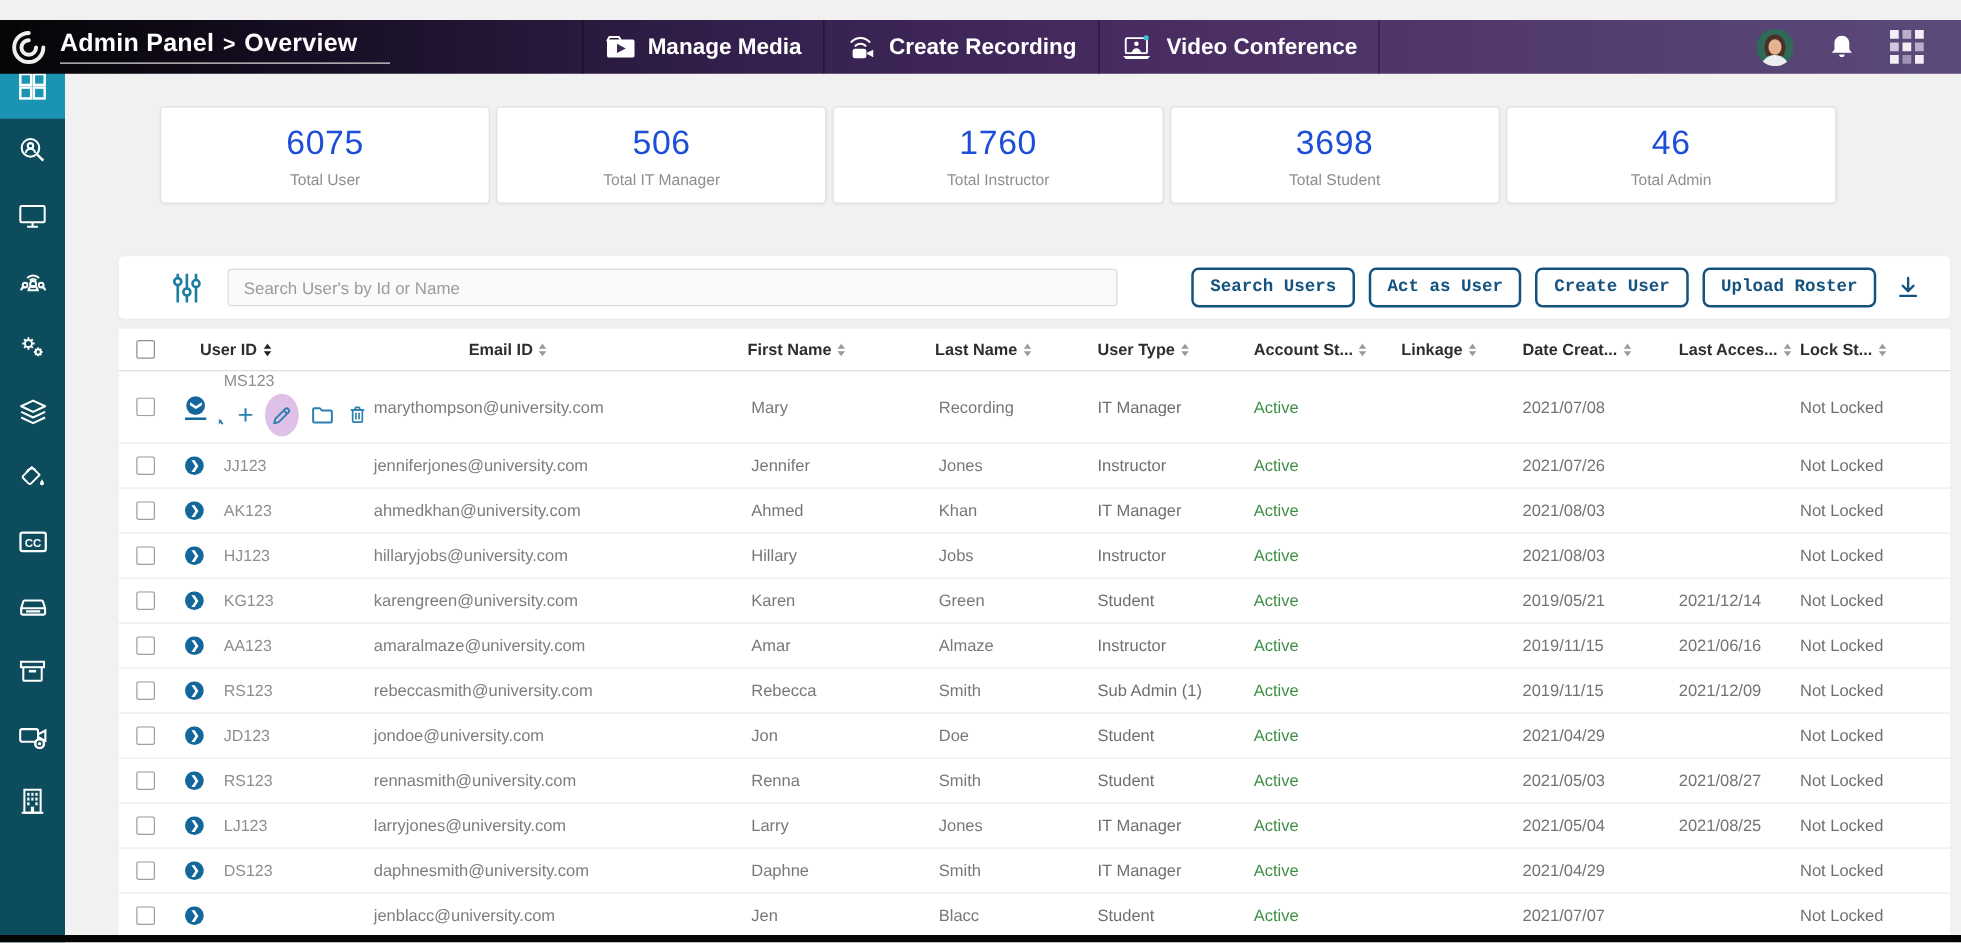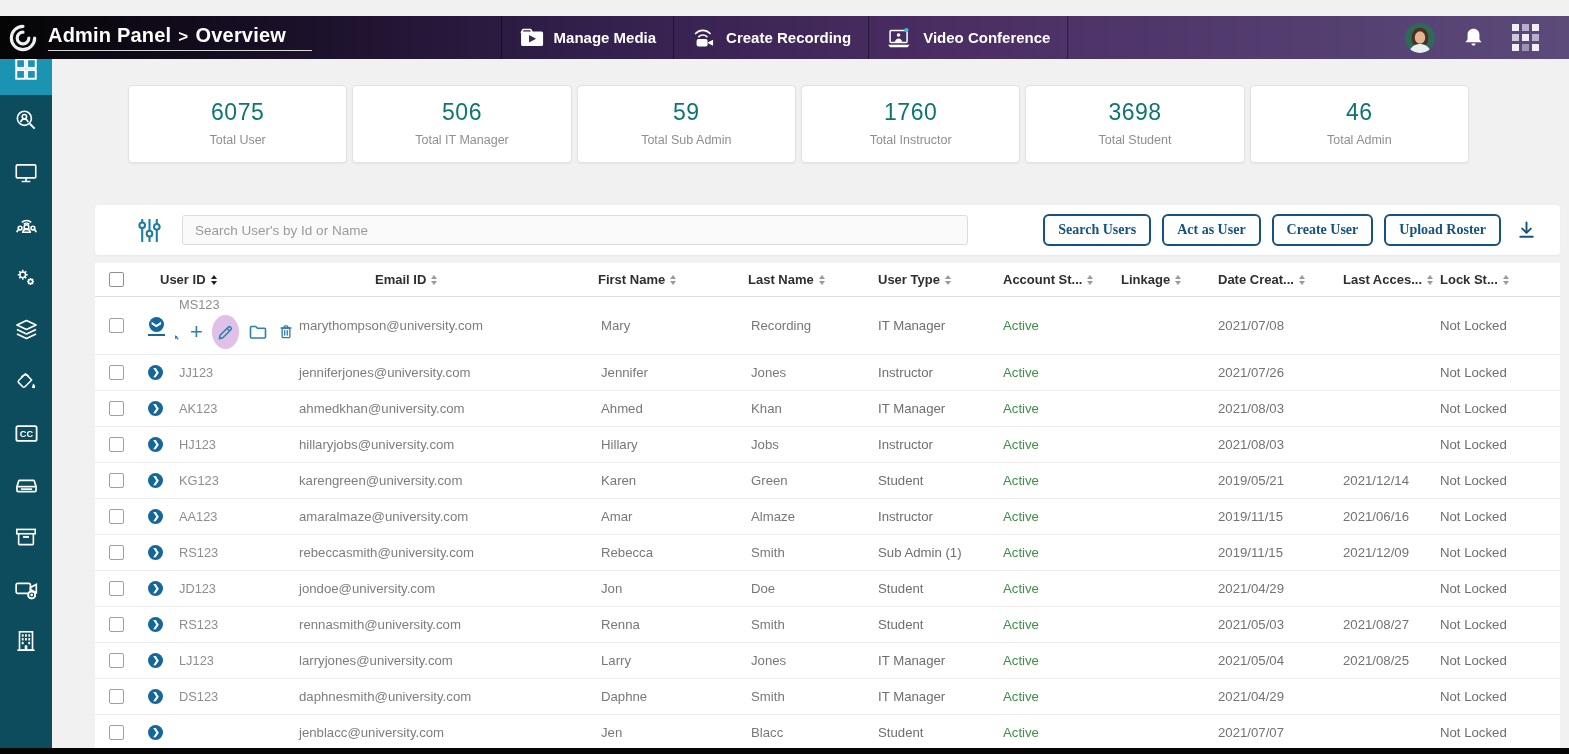--- a/index.html
+++ b/index.html
@@ -9,52 +9,52 @@
   
   .top-header { position:absolute; top:16px; left:0; width:1569px; height:43px; z-index:30;
     background:linear-gradient(90deg,#050505 0%,#120b1c 12%,#33204d 38%,#4a2d63 60%,#5b4a7a 100%);
     display:flex; align-items:center; color:#fff; }
   .brand { display:flex; align-items:center; gap:10px; margin-left:8px; }
   .brand-text { font-size:20px; font-weight:bold; letter-spacing:.2px;
     border-bottom:1px solid #d9d9d9; padding:0 26px 3px 0; white-space:nowrap; }
   .brand-text .sep { margin:0 7px; font-weight:bold; font-size:17px; }
   .topnav { position:absolute; left:50%; transform:translateX(-50%); height:43px; display:flex; }
   .topnav-item { display:flex; align-items:center; gap:9px; padding:0 17px;
-    border-left:1px solid rgba(0,0,0,.45); font-weight:bold; font-size:15px; cursor:pointer; }
+    border-left:1px solid rgba(0,0,0,.45); font-weight:bold; font-size:18px; cursor:pointer; }
   .topnav-item:last-child { border-right:1px solid rgba(0,0,0,.45);gap:11px; }
   .header-right { margin-left:auto; display:flex; align-items:center; gap:27px; margin-right:30px; }
   .avatar { width:30px; height:30px; border-radius:50%; overflow:hidden; flex:0 0 auto; }
   .appgrid { display:grid; grid-template-columns:repeat(3,7px); grid-gap:3px; cursor:pointer; }
   .appgrid span { width:7px; height:7px; display:block; }
 
   
   .sidebar { position:absolute; top:43px; left:0; bottom:0; width:52px; background:#0d4c5c; z-index:20;
     display:flex; flex-direction:column; }
   .side-item { width:52px; height:52px; display:flex; align-items:center; justify-content:center; cursor:pointer; }
   .side-item.active { background:#1b93b2; }
 
   
   .main { position:absolute; left:52px; top:43px; right:0; bottom:0; overflow:hidden; }
 
   .stats-row { display:flex; gap:5px; margin:42px 100px 0 76px; }
   .stat-card { flex:1; background:#fff; border:1px solid #e2e2e2; border-radius:4px; height:78px;
     text-align:center; padding-top:13px; box-shadow:0 1px 2px rgba(0,0,0,.05); }
-  .stat-value { color:#0f766e; font-size:23px; letter-spacing:.5px; }
+  .stat-value { color:#1d4ed8; font-size:27px; letter-spacing:.5px; }
   .stat-label { color:#8f8f8f; font-size:12.5px; margin-top:7px; }
 
   .toolbar { margin:42px 9px 0 43px; height:50px; background:#fff; border-radius:4px;
     display:flex; align-items:center; box-shadow:0 1px 2px rgba(0,0,0,.04); }
   .filter-ic { margin-left:42px; display:flex; cursor:pointer; }
-  .search-input { margin-left:20px; width:786px; height:30px; background:#fafafa;
+  .search-input { margin-left:20px; width:712px; height:30px; background:#fafafa;
     border:1px solid #dcdcdc; border-radius:3px; padding:0 12px; font-size:13.5px; color:#666;
     font-family:inherit; outline:none; }
   .search-input::placeholder { color:#9b9b9b; }
   .btn-group { margin-left:auto; display:flex; gap:11px; align-items:center; }
   .tb-btn { background:#fff; border:2px solid #14537f; color:#14537f; border-radius:6px;
-    font-size:14px; font-weight:bold; padding:6px 13px; font-family:Liberation Serif, serif; cursor:pointer; white-space:nowrap; }
+    font-size:14px; font-weight:bold; padding:6px 13px; font-family:Liberation Mono, monospace; cursor:pointer; white-space:nowrap; }
   .dl-ic { margin:0 22px 0 14px; display:flex; cursor:pointer; }
 
   
   .table-card { margin:8px 9px 0 43px; background:#fff; min-height:520px; }
   .t-grid { display:grid; grid-template-columns:40px 40px 120px 300px 150px 130px 125px 118px 97px 125px 100px 1fr;
     align-items:center; }
   .t-head { height:34px; border-bottom:1px solid #dedede; color:#2e2e2e; font-size:13px; font-weight:bold; }
   .h-cell { display:flex; align-items:center; white-space:nowrap; cursor:pointer; }
   .h-id { grid-column:2/4; padding-left:25px; }
   .h-email { padding-left:80px; }
@@ -279,24 +279,20 @@
       <div class="stat-card">
         <div class="stat-value">6075</div>
         <div class="stat-label">Total User</div>
       </div>
 
       <div class="stat-card">
         <div class="stat-value">506</div>
         <div class="stat-label">Total IT Manager</div>
       </div>
 
-      <div class="stat-card">
-        <div class="stat-value">59</div>
-        <div class="stat-label">Total Sub Admin</div>
-      </div>
 
       <div class="stat-card">
         <div class="stat-value">1760</div>
         <div class="stat-label">Total Instructor</div>
       </div>
 
       <div class="stat-card">
         <div class="stat-value">3698</div>
         <div class="stat-label">Total Student</div>
       </div>

